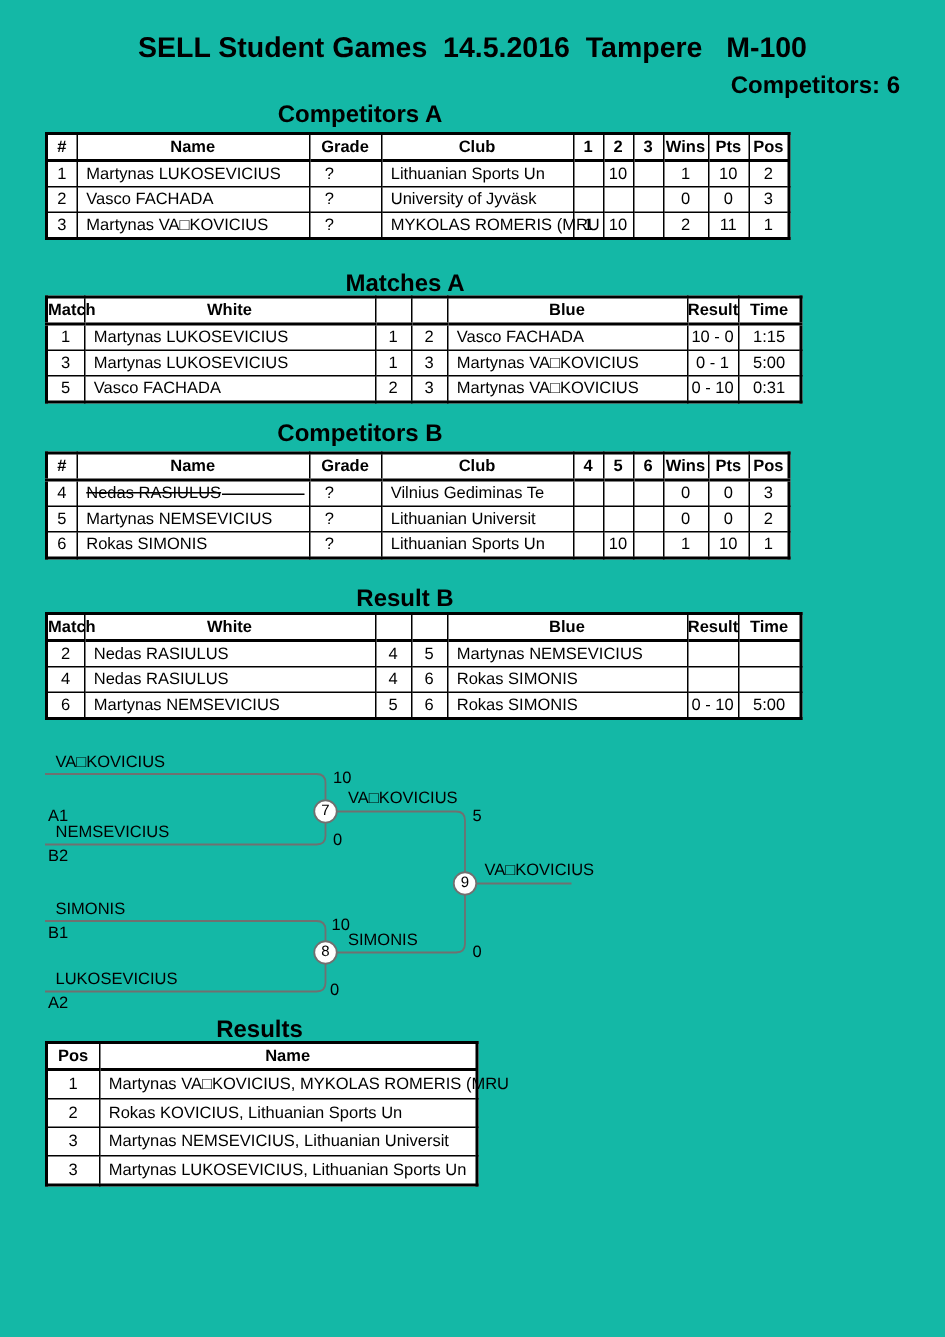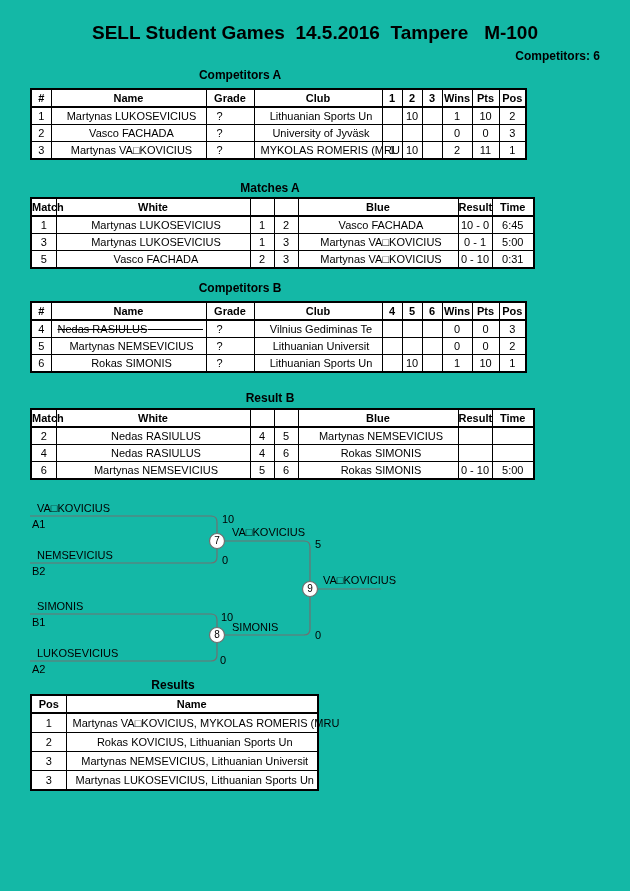--- a/index.html
+++ b/index.html
@@ -1,30 +1,30 @@
 <!DOCTYPE html>
 <html><head>
 <meta charset="utf-8">
 <style>
   html,body{margin:0;padding:0;background:#fff;}
   #page{position:relative;width:630px;height:891px;background:#14b8a6;
         font-family:"Liberation Sans", sans-serif;color:#000;overflow:hidden;}
 
   .main-title{position:absolute;top:22px;left:0;width:630px;text-align:center;
               font-size:19px;font-weight:bold;white-space:pre;}
-  .sub-count{position:absolute;top:49px;right:30px;font-size:12px;font-weight:bold;}
-
-  .sec-title{position:absolute;font-size:12px;font-weight:bold;transform:translateX(-50%);white-space:nowrap;}
+  .sub-count{position:absolute;top:49px;right:30px;font-size:16px;font-weight:bold;}
+
+  .sec-title{position:absolute;font-size:16px;font-weight:bold;transform:translateX(-50%);white-space:nowrap;}
 
   table.tbl{position:absolute;border-collapse:collapse;table-layout:fixed;background:#fff;}
   .tbl th,.tbl td{border:1px solid #000;font-size:11px;height:16px;line-height:16px;
                   padding:0;overflow:visible;white-space:nowrap;font-weight:normal;}
   .tbl{border:2px solid #000;}
   .tbl thead th{font-weight:bold;border-bottom:2px solid #000;text-align:center;}
-  .tbl .l{text-align:center;padding-left:6px;}
+  .tbl .l{text-align:left;padding-left:6px;}
   .tbl .c{text-align:center;}
   .tbl .grade{text-align:left;padding-left:10px;}
   .tbl .bl2{border-left:1px solid #000000;}
   .res td{height:18px;line-height:18px;}
 
   .struckwrap{display:flex;align-items:center;}
   .struck{text-decoration:line-through;}
   .strike-ext{flex:1;height:0;border-top:1px solid #000;margin:0 3px 0 1px;}
 
   .bracket-svg{position:absolute;left:0;top:0;}
@@ -130,21 +130,21 @@
     </tr>
       </thead>
     <tbody>
       <tr>
         <td class="c">1</td>
         <td class="l">Martynas LUKOSEVICIUS</td>
         <td class="c">1</td>
         <td class="c">2</td>
         <td class="l bl2">Vasco FACHADA</td>
         <td class="c">10 - 0</td>
-        <td class="c">6:45</td>
+        <td class="c">1:15</td>
       </tr>
       <tr>
         <td class="c">3</td>
         <td class="l">Martynas LUKOSEVICIUS</td>
         <td class="c">1</td>
         <td class="c">3</td>
         <td class="l bl2">Martynas VA□KOVICIUS</td>
         <td class="c">0 - 1</td>
         <td class="c">5:00</td>
       </tr>
@@ -293,21 +293,21 @@
     <path d="M30,614 H211 Q217,614 217,620 V627.5"></path>
     <path d="M30,661 H211 Q217,661 217,655 V642.5"></path>
     <path d="M224.5,635 H304 Q310,635 310,629 V596.5"></path>
     <path d="M317.5,589 H381"></path>
     <circle cx="217" cy="541" r="7.5" fill="#fff"></circle>
     <circle cx="217" cy="635" r="7.5" fill="#fff"></circle>
     <circle cx="310" cy="589" r="7.5" fill="#fff"></circle>
   </svg>
 
   <div class="blabel" style="left:37px;top:502px;">VA□KOVICIUS</div>
-  <div class="blabel" style="left:32px;top:518px;">A1</div>
+  <div class="blabel" style="left:32px;top:538px;">A1</div>
   <div class="blabel" style="left:222px;top:513px;">10</div>
   <div class="blabel" style="left:37px;top:549px;">NEMSEVICIUS</div>
   <div class="blabel" style="left:32px;top:565px;text-align:center;">B2</div>
   <div class="blabel" style="left:222px;top:554px;">0</div>
   <div class="bnum" style="left:209px;top:535px;">7</div>
   <div class="blabel" style="left:232px;top:526px;">VA□KOVICIUS</div>
   <div class="blabel" style="left:315px;top:538px;">5</div>
 
   <div class="blabel" style="left:37px;top:600px;">SIMONIS</div>
   <div class="blabel" style="left:32px;top:616px;">B1</div>

